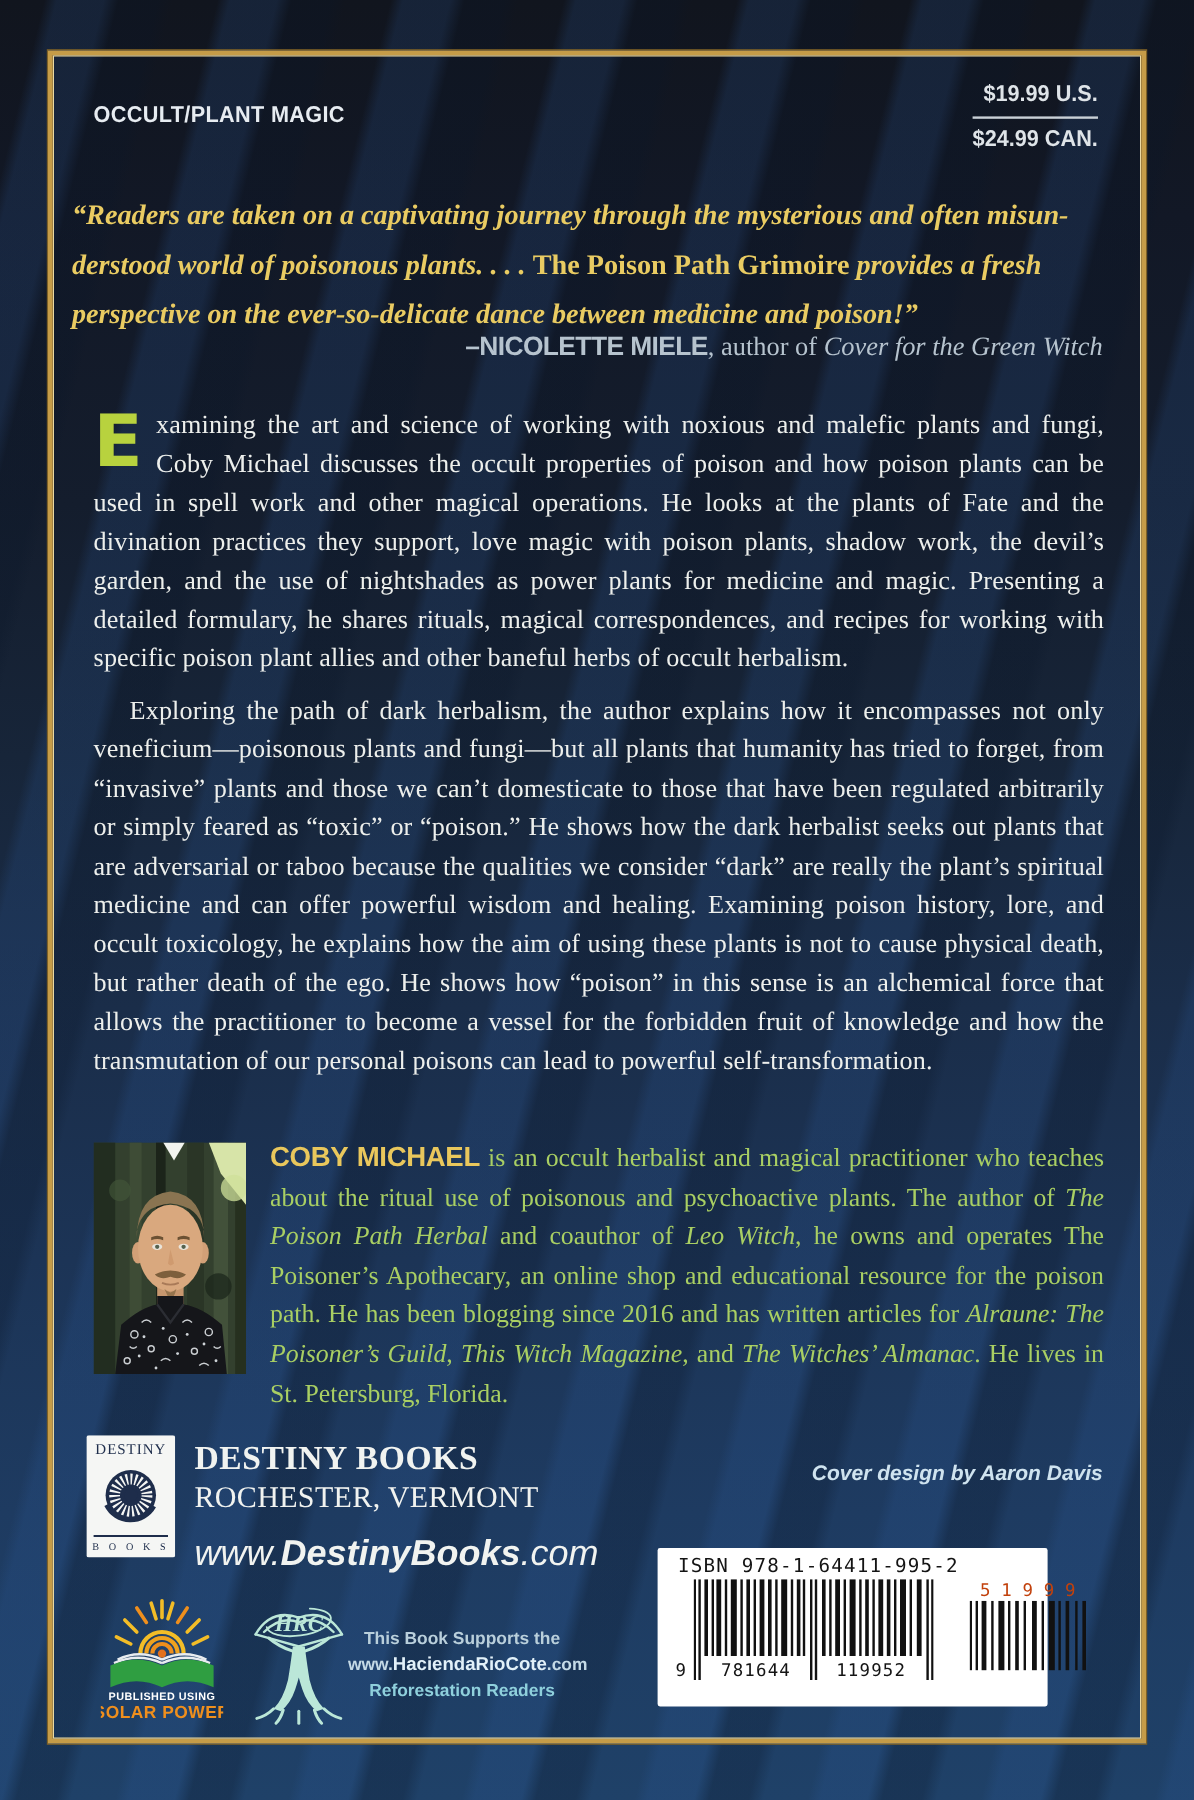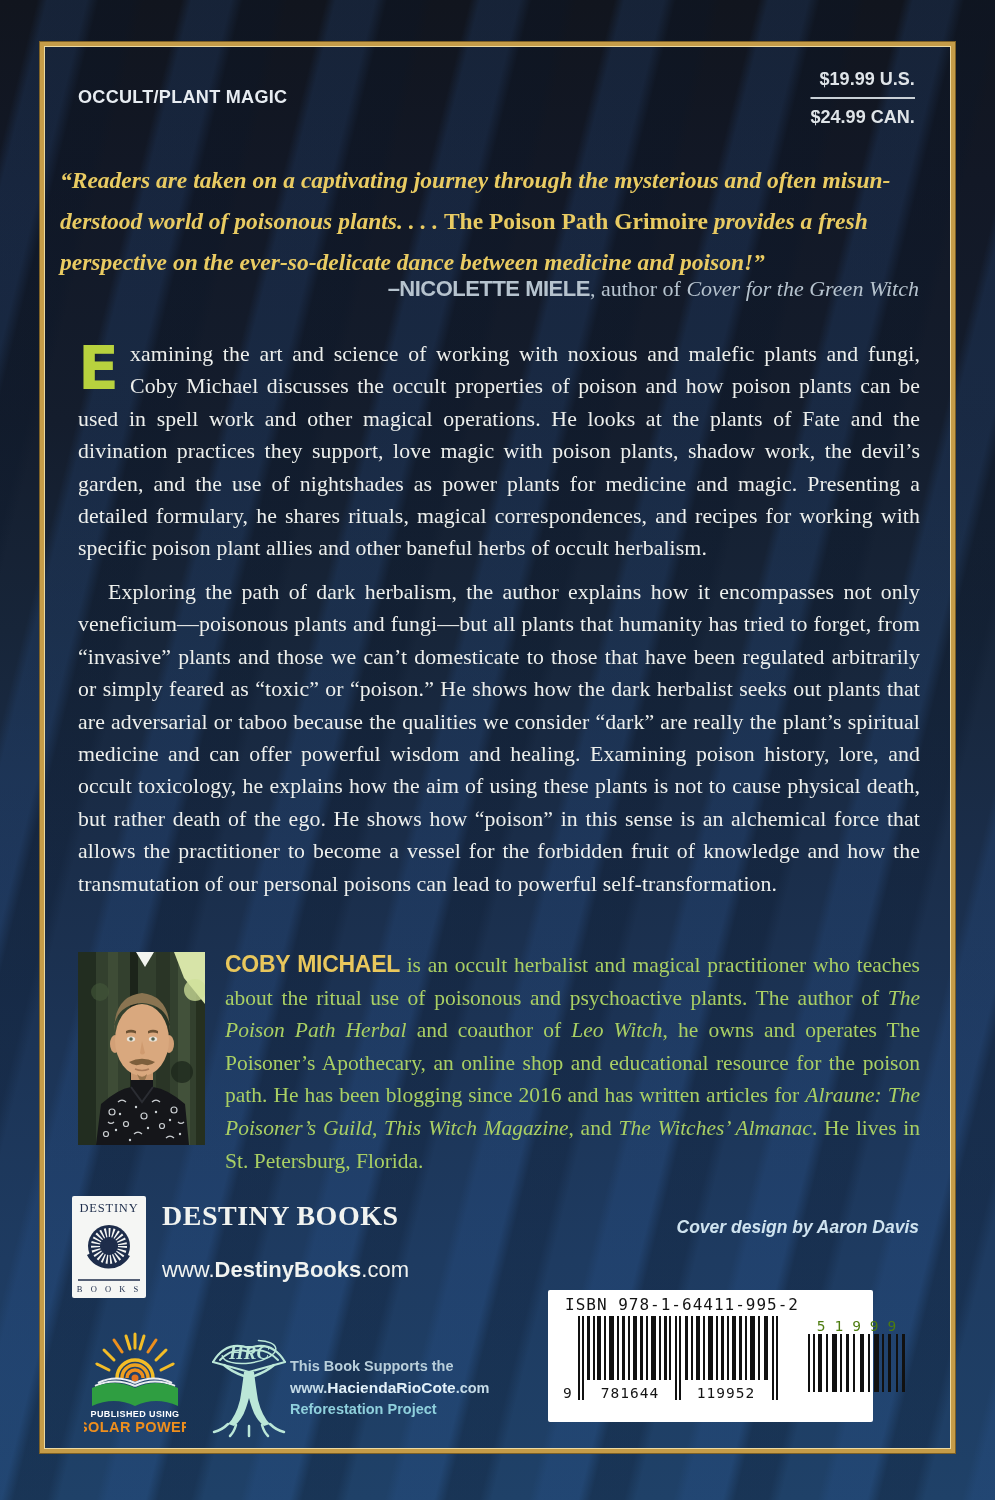--- a/index.html
+++ b/index.html
@@ -57,45 +57,45 @@
   .bio{position:absolute;left:225px;top:948px;width:695px;text-align:justify;
     color:#a9cf63;font-size:21.5px;line-height:32.6px;}
   .bio-name{font-family:Liberation Sans, sans-serif;
     font-weight:bold;font-size:23px;color:#e9c75c;letter-spacing:-.3px;}
   .it{font-style:italic;}
   
   .pub-logo{position:absolute;left:72px;top:1196px;width:74px;height:102px;}
   .pub-text{position:absolute;left:162px;top:1200px;color:#f1f3f0;}
   .pub-name{font-weight:bold;font-size:28px;letter-spacing:.5px;}
   .pub-loc{font-size:25px;margin-top:3px;letter-spacing:.3px;}
-  .pub-web{margin-top:25px;font-family:"Liberation Sans","DejaVu Sans",sans-serif;font-size:22px;}
+  .pub-web{margin-top:15px;font-family:"Liberation Sans","DejaVu Sans",sans-serif;font-size:30px;font-style:italic;}
   .pub-web .b{font-weight:bold;}
   
   .credits{position:absolute;right:76px;top:1210px;text-align:right;
     font-family:"Liberation Sans","DejaVu Sans",sans-serif;
     font-style:italic;font-weight:bold;font-size:17.5px;color:#cfe3ef;line-height:34px;}
   
   .barcode-box{position:absolute;left:548px;top:1290px;width:325px;height:132px;
     background:#fff;border-radius:2px;}
   .isbn-line{position:absolute;left:10px;top:5px;width:248px;text-align:center;
     font-family:"DejaVu Sans Mono",monospace;font-size:16px;color:#141414;letter-spacing:1px;}
   .bars-wrap{position:absolute;left:30px;top:26px;width:200px;height:84px;}
   .bars-wrap svg{position:absolute;left:0;top:0;}
   .bc-digit{position:absolute;bottom:-1px;font-family:"DejaVu Sans Mono",monospace;
     font-size:14.5px;color:#141414;}
   .bc-d0{left:-15px;}
   .bc-d1{left:8px;width:88px;text-align:center;letter-spacing:1px;}
   .bc-d2{left:104px;width:88px;text-align:center;letter-spacing:1px;}
   .addon{position:absolute;left:260px;top:28px;width:100px;}
-  .addon-digits{font-family:"DejaVu Sans Mono",monospace;font-size:14.5px;color:#4d7c0f;
+  .addon-digits{font-family:"DejaVu Sans Mono",monospace;font-size:14.5px;color:#c2410c;
     letter-spacing:9px;text-align:center;margin-left:6px;}
   
   .solar-logo{position:absolute;left:84px;top:1322px;width:102px;height:114px;}
   .hrc-logo{position:absolute;left:206px;top:1328px;width:86px;height:110px;}
-  .support{position:absolute;left:290px;top:1356px;width:190px;
+  .support{position:absolute;left:290px;top:1356px;width:190px;text-align:center;
     font-family:"Liberation Sans","DejaVu Sans",sans-serif;font-weight:bold;
     font-size:14.5px;line-height:21px;color:#b9cfdb;}
   .support .www{color:#c4dae6;}
   .support .site{color:#e2f1f9;font-size:15.5px;}
   .support .proj{color:#8fd0dc;}
 </style>
 </head>
 <body>
 
 <div class="cover">
@@ -198,20 +198,21 @@
         <circle cx="37" cy="50" r="5.5" fill="#1e2d4b"></circle>
         <path d="M17,58 A22,22 0 0 0 56,59" stroke="#1e2d4b" stroke-width="4.5" fill="none"></path>
       </g>
       <line x1="6" y1="84" x2="68" y2="84" stroke="#1e2d4b" stroke-width="1.5"></line>
       <text x="37" y="96" text-anchor="middle" font-family="Liberation Serif, DejaVu Serif, serif" font-size="8.5" letter-spacing="3" fill="#1e2d4b">B O O K S</text>
     </svg>
   </div>
 
   <div class="pub-text">
     <div class="pub-name">DESTINY BOOKS</div>
+    <div class="pub-loc">ROCHESTER, VERMONT</div>
     <div class="pub-web">
       <span>www.</span><span class="b">DestinyBooks</span><span>.com</span>
     </div>
   </div>
 
   <div class="credits">
     <div>Cover design by Aaron Davis</div>
   </div>
 
   <div class="barcode-box">
@@ -339,15 +340,15 @@
         <path d="M64,96 Q70,102 78,104"></path>
       </g>
     </svg>
   </div>
 
   <div class="support">
     <div>This Book Supports the</div>
     <div>
       <span class="www">www.</span><span class="site">HaciendaRioCote</span><span class="www">.com</span>
     </div>
-    <div class="proj">Reforestation Project</div>
+    <div class="proj">Reforestation Readers</div>
   </div>
 </div>
 
 </body></html>

